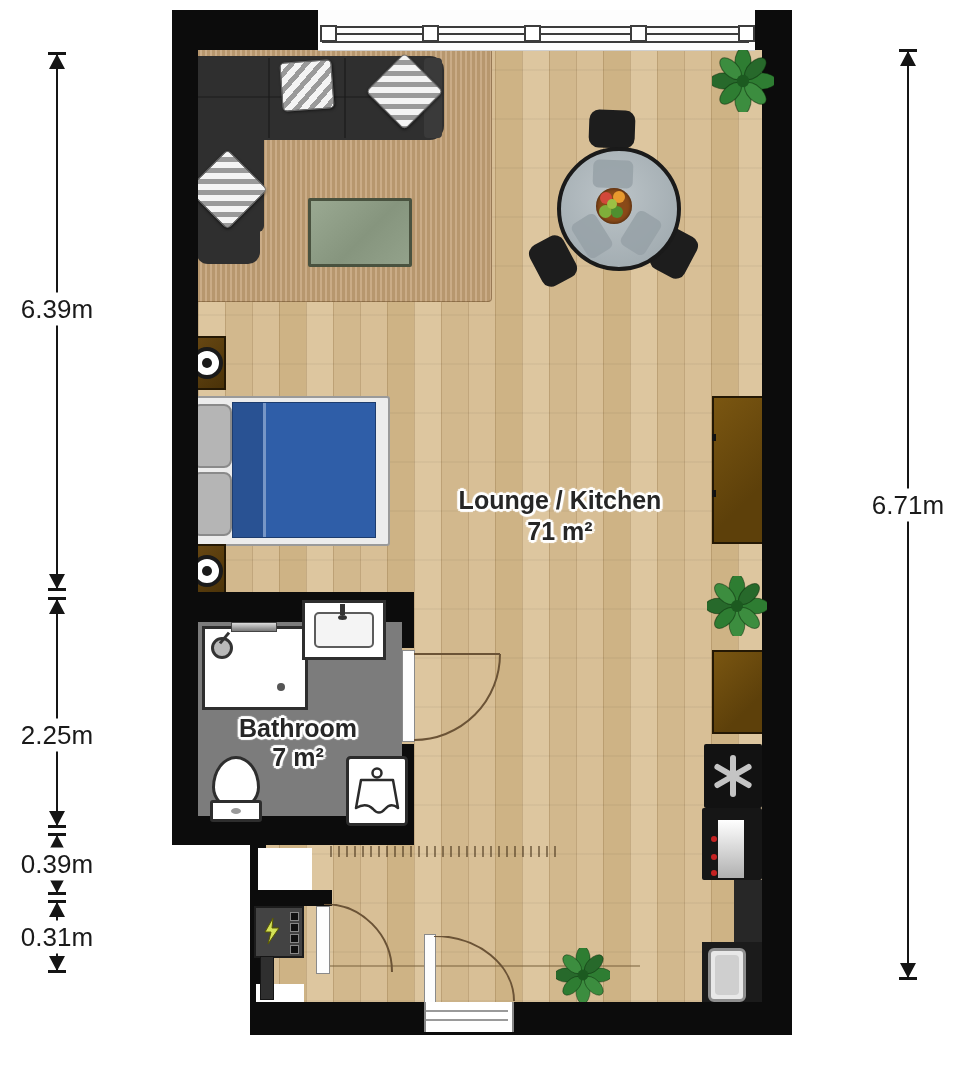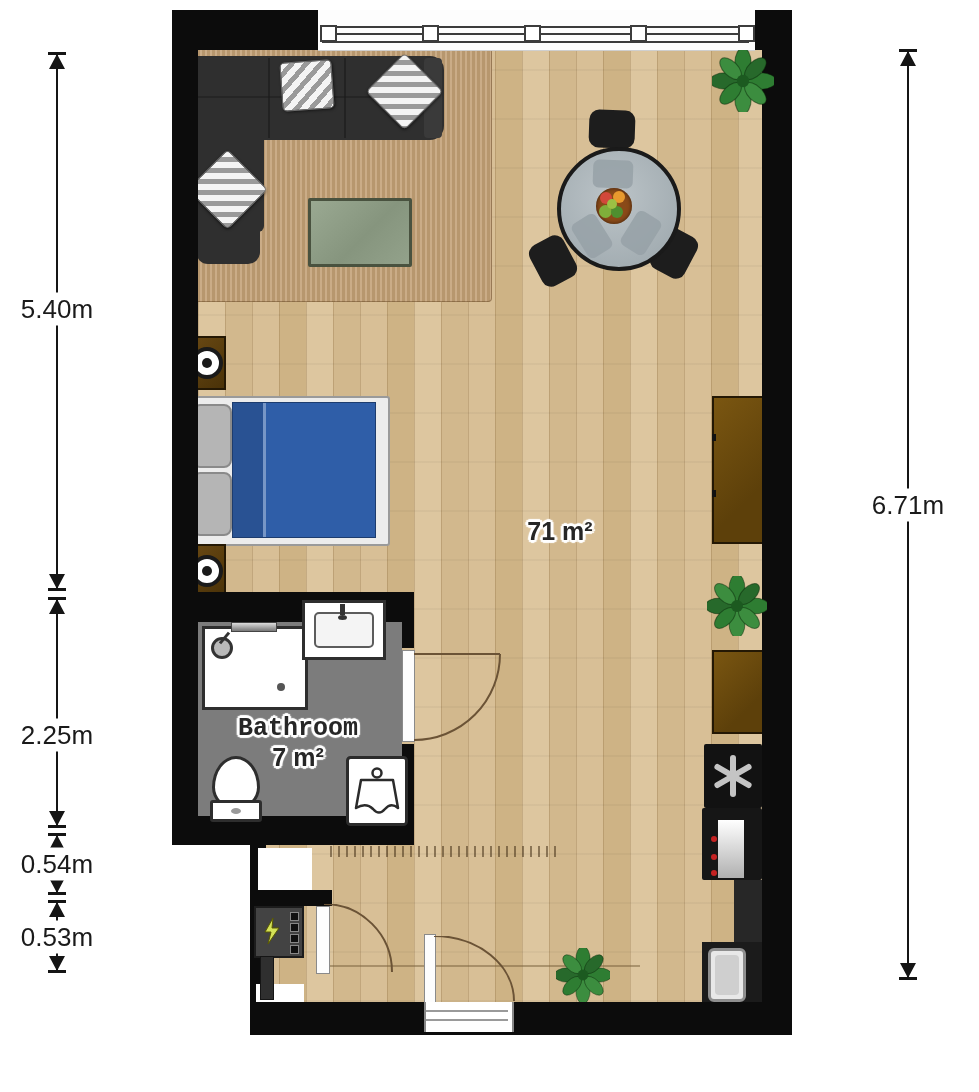--- a/index.html
+++ b/index.html
@@ -144,21 +144,21 @@
     <circle cx="31" cy="17" r="4.5" fill="#fff" stroke="#2b2b2b" stroke-width="2.5"></circle>
     <path d="M15 24 L47 24 L52 52 Q45 46 39 53 Q33 60 27 53 Q20 46 10 52 Z" fill="#ffffff" stroke="#2b2b2b" stroke-width="2.5" stroke-linejoin="round"></path>
   </svg>
 
   <div class="abs" style="left:402px;top:648px;width:12px;height:96px;background:#d6bd93;"></div>
   <div class="doorleaf" style="left:402px;top:650px;width:11px;height:90px;"></div>
   <svg class="abs" width="92" height="94" style="left:414px;top:652px;">
     <path d="M0 2 L86 2 M86 2 A86 86 0 0 1 0 88" fill="none" stroke="#6b5336" stroke-width="2"></path>
   </svg>
 
-  <div class="lbl" style="left:298px;top:728px;font-family:Liberation Mono, monospace;">Bathroom</div>
+  <div class="lbl" style="left:298px;top:728px;">Bathroom</div>
   <div class="lbl" style="left:298px;top:757px;">7 m²</div>
 
   <div class="wall" style="left:250px;top:845px;width:16px;height:157px;"></div>
   <div class="white-nook" style="left:258px;top:848px;width:54px;height:42px;"></div>
   <div class="wall" style="left:250px;top:890px;width:82px;height:16px;"></div>
   <div class="white-nook" style="left:256px;top:984px;width:48px;height:18px;"></div>
 
   <div class="abs" style="left:330px;top:846px;width:232px;height:11px;background:repeating-linear-gradient(90deg, rgba(70,50,25,.55) 0 2px, rgba(0,0,0,0) 2px 8px);"></div>
   <div class="abs" style="left:326px;top:965px;width:314px;height:2px;background:rgba(120,95,60,.5);"></div>
 
@@ -237,53 +237,54 @@
       <ellipse cx="13" cy="30" rx="15" ry="8" fill="#27692b"></ellipse>
       <ellipse cx="47" cy="30" rx="15" ry="8" fill="#2e7d32"></ellipse>
       <ellipse cx="18" cy="18" rx="7" ry="13" fill="#3c8d3f" transform="rotate(-45 18 18)"></ellipse>
       <ellipse cx="42" cy="18" rx="7" ry="13" fill="#27692b" transform="rotate(45 42 18)"></ellipse>
       <ellipse cx="18" cy="42" rx="7" ry="13" fill="#2e7d32" transform="rotate(45 18 42)"></ellipse>
       <ellipse cx="42" cy="42" rx="7" ry="13" fill="#3c8d3f" transform="rotate(-45 42 42)"></ellipse>
     </g>
     <circle cx="30" cy="30" r="6" fill="#1c5a20"></circle>
   </svg>
 
+  <div class="lbl" style="left:560px;top:500px;">Lounge / Kitchen</div>
   <div class="lbl" style="left:560px;top:531px;">71 m²</div>
 
   <div class="dimseg" style="left:56px;top:55px;height:533px;">
     <div class="cap" style="top:-3px;"></div>
     <div class="cap" style="bottom:-3px;"></div>
     <div class="tri up"></div>
     <div class="tri down"></div>
   </div>
-  <div class="dlbl" style="left:57px;top:309px;">5.40m</div>
+  <div class="dlbl" style="left:57px;top:309px;">6.39m</div>
 
   <div class="dimseg" style="left:56px;top:600px;height:225px;">
     <div class="cap" style="top:-3px;"></div>
     <div class="cap" style="bottom:-3px;"></div>
     <div class="tri up"></div>
     <div class="tri down"></div>
   </div>
   <div class="dlbl" style="left:57px;top:735px;">2.25m</div>
 
   <div class="dimseg" style="left:56px;top:836px;height:56px;">
     <div class="cap" style="top:-3px;"></div>
     <div class="cap" style="bottom:-3px;"></div>
     <div class="tri up"></div>
     <div class="tri down"></div>
   </div>
-  <div class="dlbl" style="left:57px;top:864px;">0.54m</div>
+  <div class="dlbl" style="left:57px;top:864px;">0.39m</div>
 
   <div class="dimseg" style="left:56px;top:903px;height:67px;">
     <div class="cap" style="top:-3px;"></div>
     <div class="cap" style="bottom:-3px;"></div>
     <div class="tri up"></div>
     <div class="tri down"></div>
   </div>
-  <div class="dlbl" style="left:57px;top:937px;">0.53m</div>
+  <div class="dlbl" style="left:57px;top:937px;">0.31m</div>
 
   <div class="dimseg" style="left:907px;top:52px;height:925px;">
     <div class="cap" style="top:-3px;"></div>
     <div class="cap" style="bottom:-3px;"></div>
     <div class="tri up"></div>
     <div class="tri down"></div>
   </div>
   <div class="dlbl" style="left:908px;top:505px;">6.71m</div>
 
 </div>

